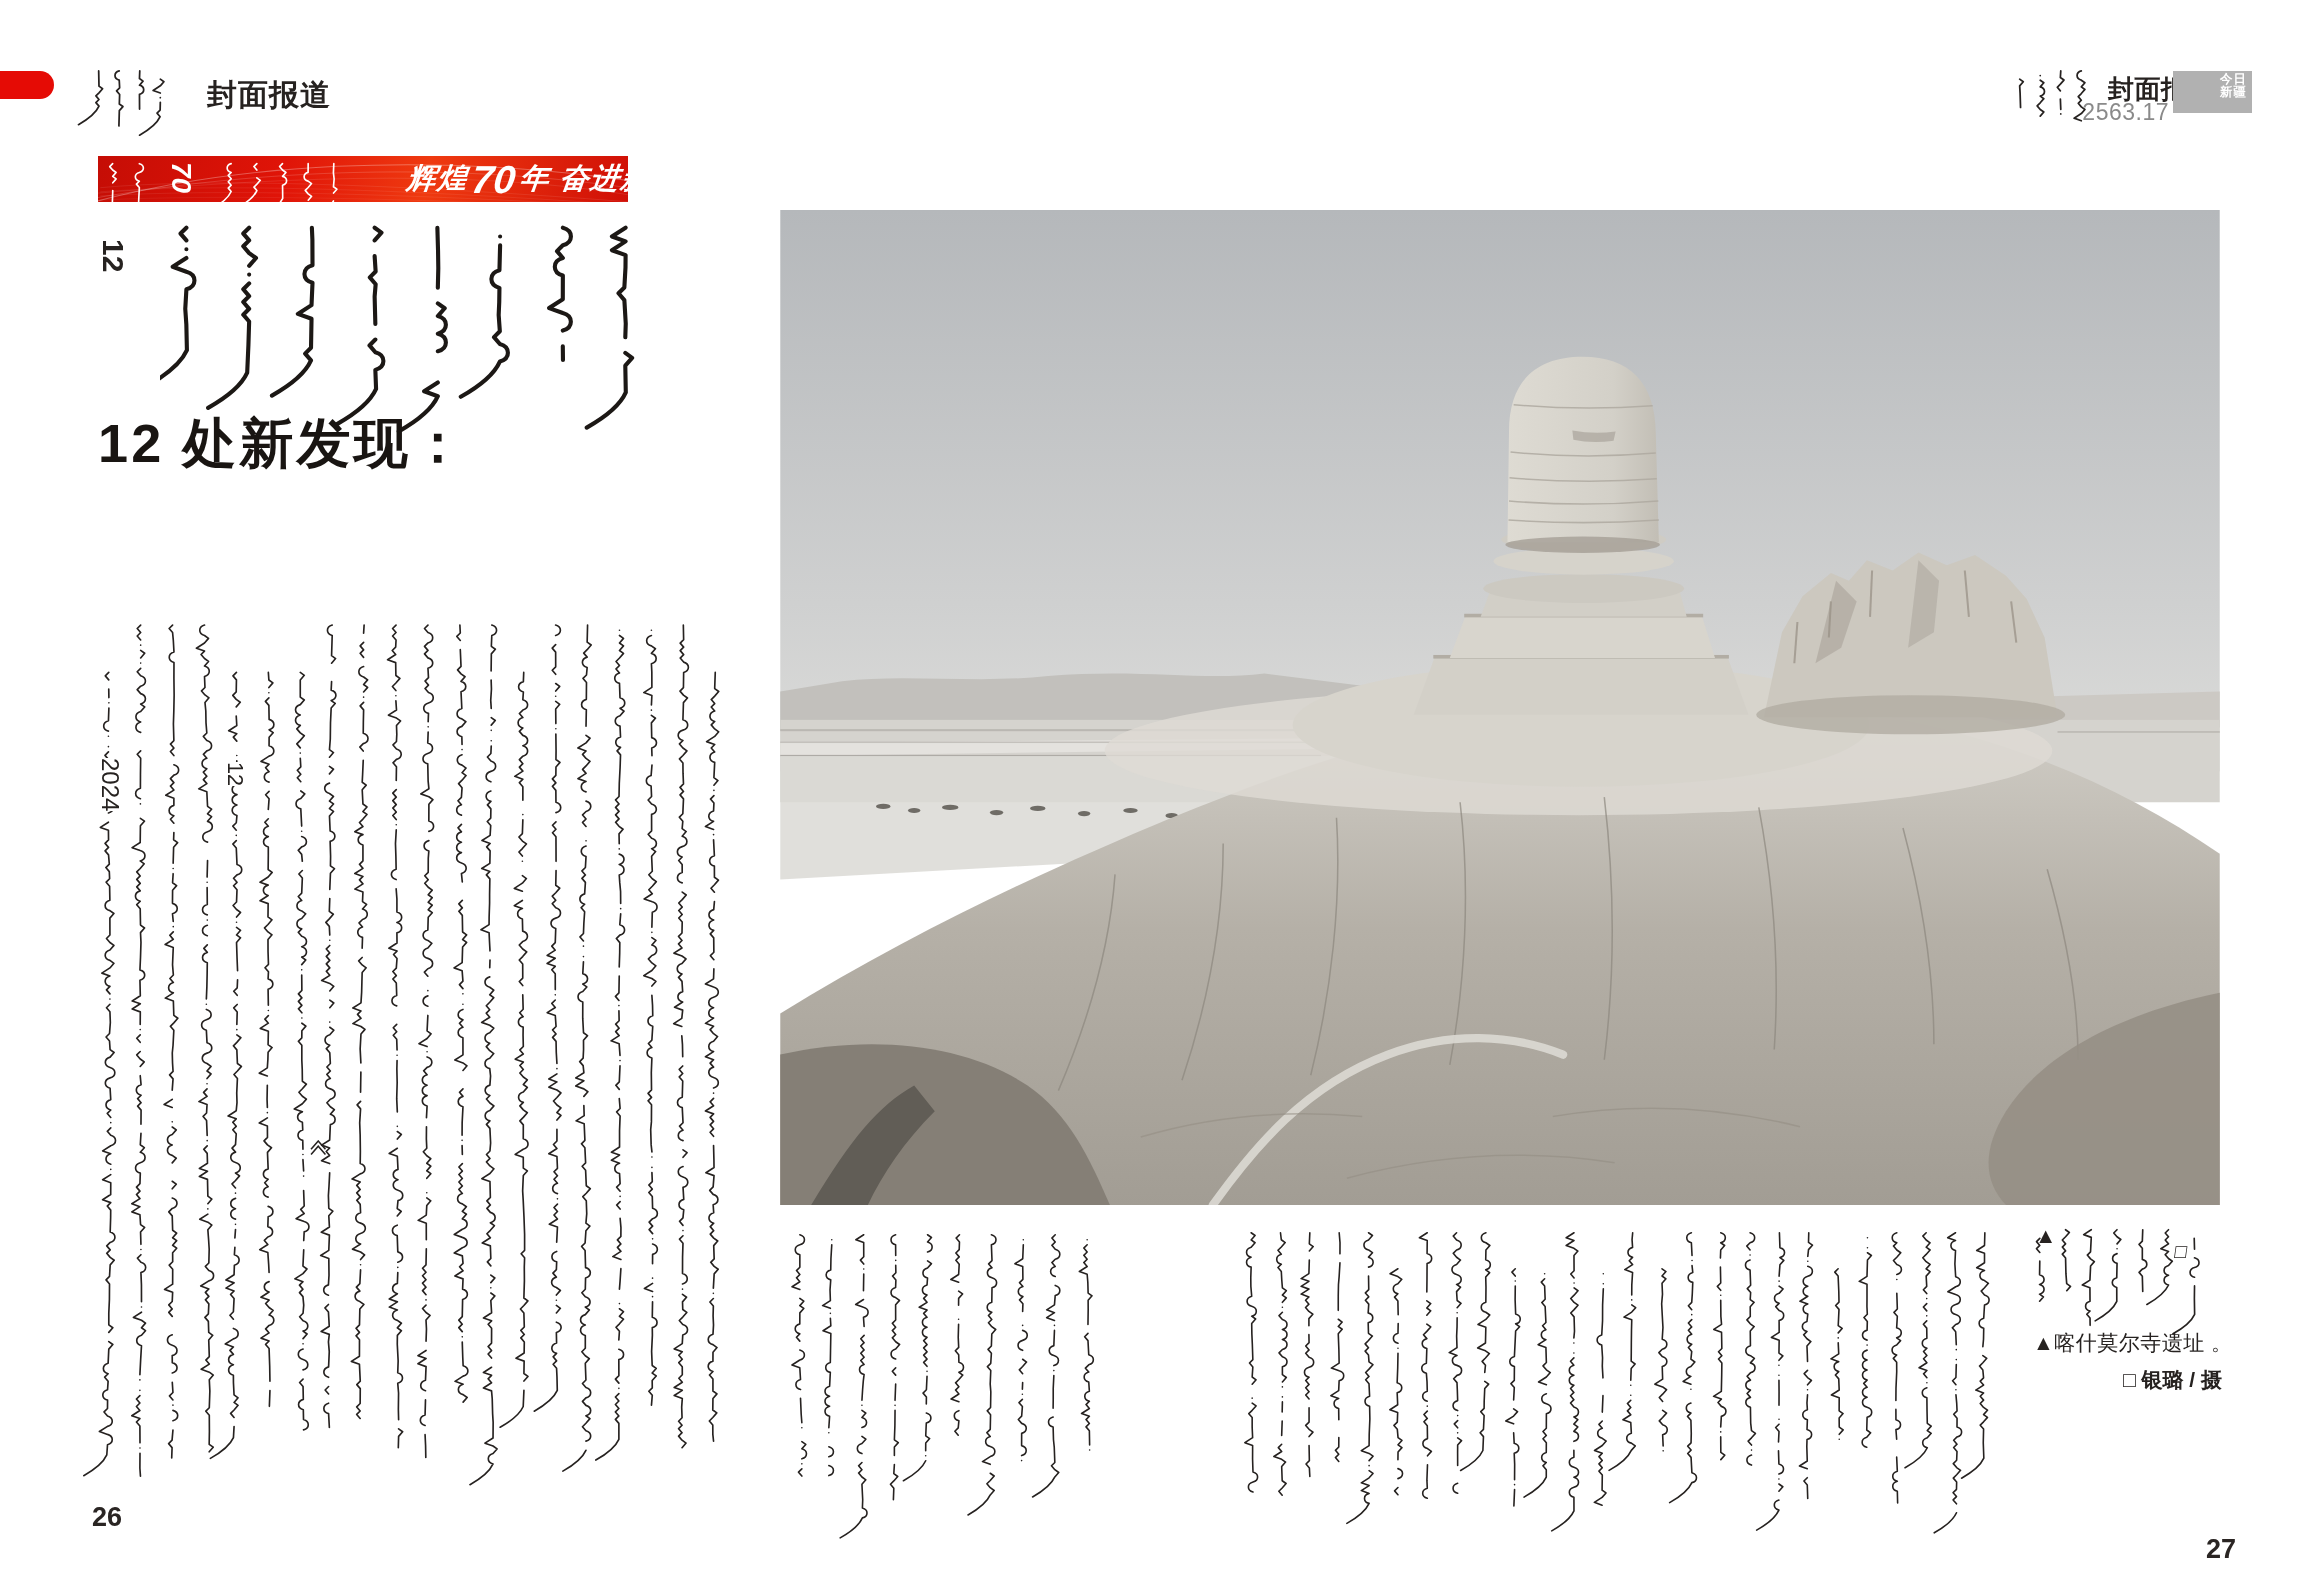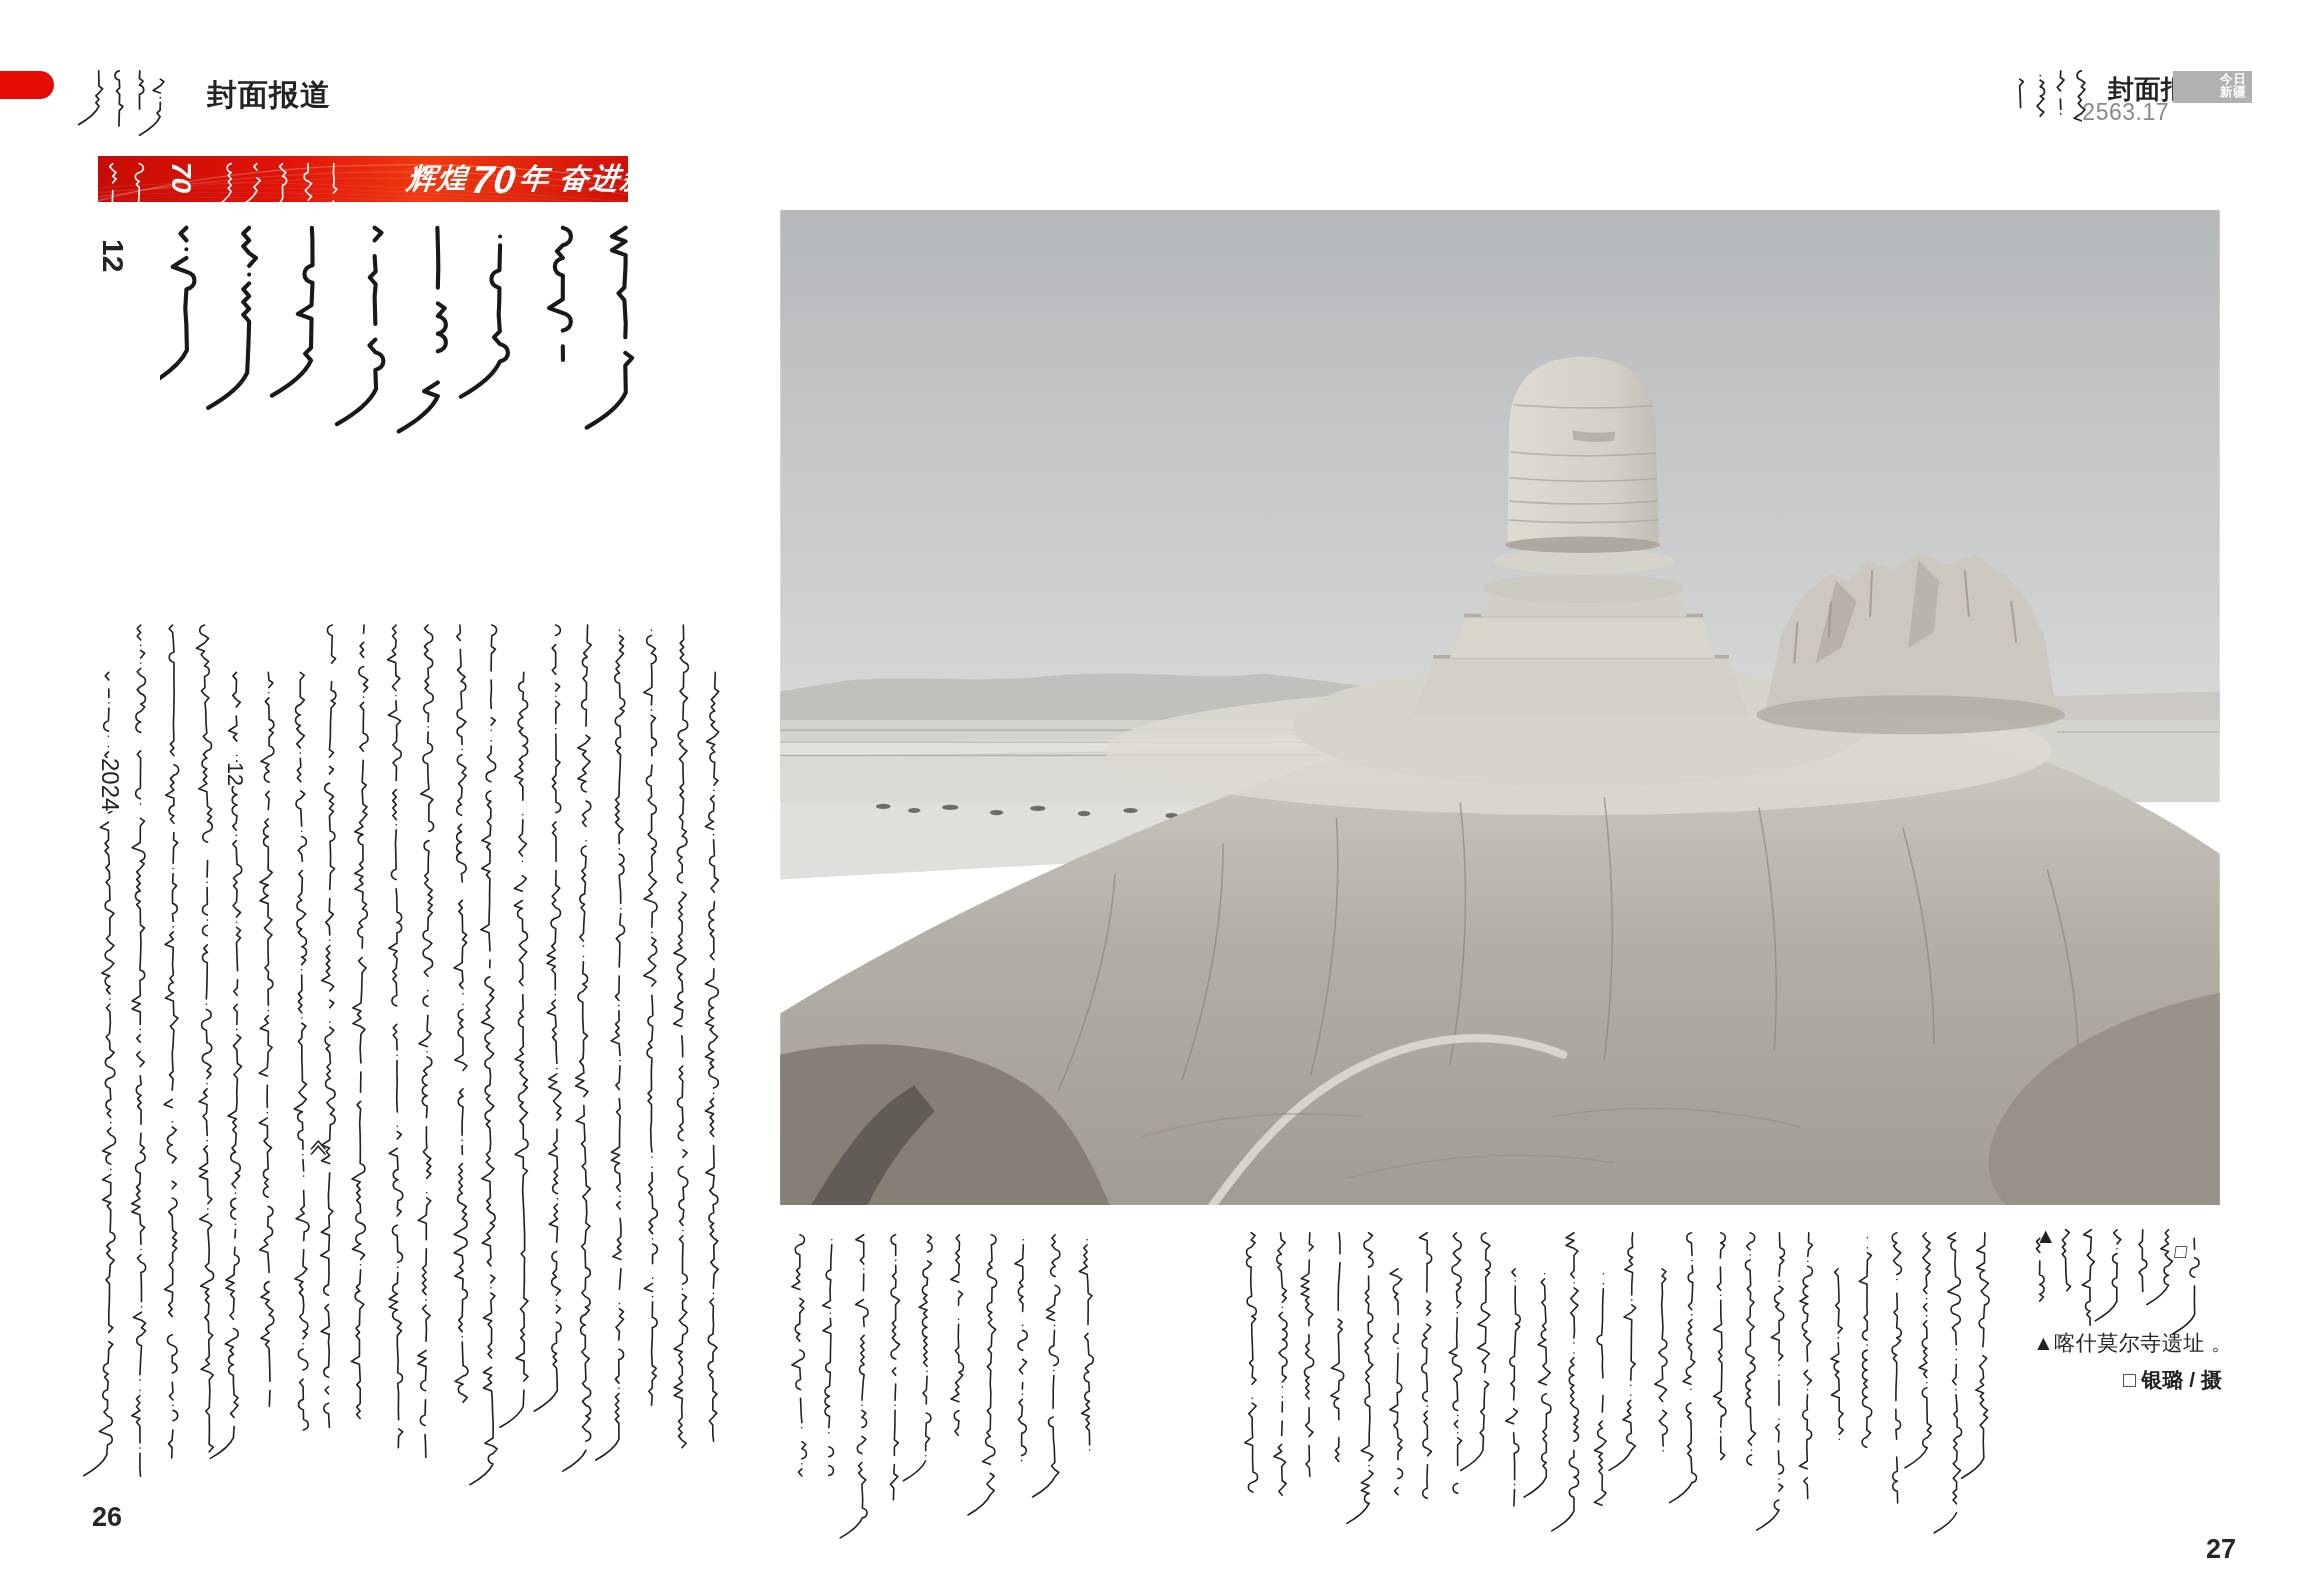--- a/index.html
+++ b/index.html
@@ -4,21 +4,21 @@
 <style>
   html,body{margin:0;padding:0;background:#ffffff;}
   #page{position:relative;width:2319px;height:1584px;background:#ffffff;overflow:hidden;
         font-family:"Liberation Sans",sans-serif;color:#262220;}
   .abs{position:absolute;}
   
   #red-pill{left:0;top:71px;width:54px;height:28px;background:#e50b05;border-radius:0 14px 14px 0;}
   #hdr-left-cn{left:207px;top:75px;font-family:"Liberation Serif",serif;font-weight:600;font-size:30px;letter-spacing:1px;}
   #hdr-right-cn{left:2108px;top:72px;font-weight:800;font-size:26px;letter-spacing:0.5px;}
   #issue{left:2056px;top:99px;width:113px;text-align:right;font-size:23px;color:#8a8a8a;letter-spacing:0.5px;}
-  #logo-box{left:2173px;top:71px;width:79px;height:32px;background:#b1b1b1;}
+  #logo-box{left:2173px;top:71px;width:79px;height:42px;background:#b1b1b1;}
   #logo-cn{position:absolute;left:47px;top:1.5px;color:#ffffff;font-family:"Liberation Serif",serif;
            font-weight:600;font-size:12.4px;line-height:13px;letter-spacing:1px;}
   
   #banner{left:98px;top:156px;width:530px;height:46px;
           background:linear-gradient(100deg,#c50d05 0%,#e01408 35%,#ef3a10 62%,#d00f06 100%);}
   #banner-70{left:197px;top:162px;color:#ffffff;font-size:28px;font-weight:900;font-style:italic;
              transform:rotate(90deg);transform-origin:left top;}
   #slogan{left:407px;top:156px;height:46px;display:flex;align-items:center;gap:4.1px;color:#ffffff;
           font-style:italic;font-weight:900;transform:skewX(-6deg);}
   #slogan .p{font-size:29px;letter-spacing:1.5px;}
@@ -124,20 +124,21 @@
         <path transform="translate(294 50)" d="M0 0 l1 23.8 l0.2 49.2 c-20.9 5.7 -20.9 28.5 0 34.2 l-1.9 43.3 l-26.6 17.1 l26.6 9.5 l-1 56.3 l-11.4 11.4 l11.4 13.3 q-15.2 34.2 -76 68.4" fill="none" stroke="#1c1815" stroke-width="8" stroke-linecap="round" stroke-linejoin="round"></path>
         <path transform="translate(416 50)" d="M0 0 l13.3 9.5 l-13.3 15.2 m0 30.4 l2 30.1 l-11.4 11.4 l11.4 13.3 l-2 23.8 l1.4 53.4 m0 30.4 l-11.4 11.4 l11.4 13.3 c20.9 5.7 20.9 28.5 0 34.2 l1.4 37.1 q-15.2 34.2 -76 68.4" fill="none" stroke="#1c1815" stroke-width="8" stroke-linecap="round" stroke-linejoin="round"></path>
         <path transform="translate(538 50)" d="M0 0 l1.3 44.2 l0.5 34.8 l-0.9 37.7 m0 30.4 l13.3 9.5 l-13.3 15.2 c20.9 5.7 20.9 28.5 0 34.2 c20.9 5.7 20.9 28.5 0 34.2 m0 30.4 m0 30.4 l-26.6 17.1 l26.6 9.5 q-15.2 34.2 -76 68.4" fill="none" stroke="#1c1815" stroke-width="8" stroke-linecap="round" stroke-linejoin="round"></path>
         <path transform="translate(660 50)" d="M0 0 m0 17.1 l0 0.01 m0 17.1 l-1.3 48.6 c-20.9 5.7 -20.9 28.5 0 34.2 l-0.4 27.4 l-1.1 25.6 l2.3 31.4 l-11.4 11.4 l11.4 13.3 c20.9 5.7 20.9 28.5 0 34.2 q-15.2 34.2 -76 68.4" fill="none" stroke="#1c1815" stroke-width="8" stroke-linecap="round" stroke-linejoin="round"></path>
         <path transform="translate(782 50)" d="M0 0 c20.9 5.7 20.9 28.5 0 34.2 l-11.4 11.4 l11.4 13.3 c-20.9 5.7 -20.9 28.5 0 34.2 l-0.1 46.1 l-26.6 17.1 l26.6 9.5 c20.9 5.7 20.9 28.5 0 34.2 m0 30.4 l0.3 26.9" fill="none" stroke="#1c1815" stroke-width="8" stroke-linecap="round" stroke-linejoin="round"></path>
         <path transform="translate(904 50)" d="M0 0 l-26.6 17.1 l26.6 9.5 l-26.6 17.1 l26.6 9.5 l-0.2 23.8 l-2.2 39.1 l-11.4 11.4 l11.4 13.3 l2.7 45.9 l-0.9 26.4 m0 30.4 l13.3 9.5 l-13.3 15.2 l1 52.1 q-15.2 34.2 -76 68.4" fill="none" stroke="#1c1815" stroke-width="8" stroke-linecap="round" stroke-linejoin="round"></path>
       </svg>
     </div>
   <div class="abs" id="headline-12">12</div>
 
+  <div class="abs cn-title" id="cn-title-1">12 处新发现：</div>
 
   <div class="abs" id="body-left" style="left:83px;top:599px;">
       <svg width="658" height="948" viewBox="0 0 1278 1840">
         <path transform="translate(50 142)" d="M0 0 l-6.7 6.7 l6.7 7.8 m0 17.9 l0.3 16.5 m0 10.1 l0 0.01 m0 10.1 l-0.9 24.6 c-12.3 3.4 -12.3 16.8 0 20.2 m0 10.1 l0 0.01 m0 10.1 m0 10.1 l0 0.01 m0 10.1 l-6.7 6.7 l6.7 7.8 l-6.7 6.7 l6.7 7.8 c12.3 3.4 12.3 16.8 0 20.2 l-6.7 6.7 l6.7 7.8 l7.8 5.6 l-7.8 9 c12.3 3.4 12.3 16.8 0 20.2 c12.3 3.4 12.3 16.8 0 20.2 m0 17.9 l-15.7 10.1 l15.7 5.6 l0.2 18.7 l-6.7 6.7 l6.7 7.8 l-6.7 6.7 l6.7 7.8 l1.5 18 l-6.7 6.7 l6.7 7.8 l0.6 13.9 l-6.7 6.7 l6.7 7.8 l0.5 27.2 c-12.3 3.4 -12.3 16.8 0 20.2 l7.8 5.6 l-7.8 9 l0.1 32.8 l-6.7 6.7 l6.7 7.8 l7.8 5.6 l-7.8 9 c-12.3 3.4 -12.3 16.8 0 20.2 l7.8 5.6 l-7.8 9 l-15.7 10.1 l15.7 5.6 c-12.3 3.4 -12.3 16.8 0 20.2 l-6.7 6.7 l6.7 7.8 m0 10.1 l0 0.01 m0 10.1 l-6.7 6.7 l6.7 7.8 l0.8 20.9 l-1.6 21.4 l-6.7 6.7 l6.7 7.8 l1.1 16.7 l7.8 5.6 l-7.8 9 c-12.3 3.4 -12.3 16.8 0 20.2 c12.3 3.4 12.3 16.8 0 20.2 c-12.3 3.4 -12.3 16.8 0 20.2 l1.3 21.9 c-12.3 3.4 -12.3 16.8 0 20.2 l-6.7 6.7 l6.7 7.8 m0 10.1 l0 0.01 m0 10.1 l-6.7 6.7 l6.7 7.8 c12.3 3.4 12.3 16.8 0 20.2 l-15.7 10.1 l15.7 5.6 c-12.3 3.4 -12.3 16.8 0 20.2 m0 10.1 l0 0.01 m0 10.1 l-15.7 10.1 l15.7 5.6 l-0.1 23 l-15.7 10.1 l15.7 5.6 l-6.7 6.7 l6.7 7.8 l-0.1 14 l-0.9 28.6 c12.3 3.4 12.3 16.8 0 20.2 l-6.7 6.7 l6.7 7.8 l-6.7 6.7 l6.7 7.8 l7.8 5.6 l-7.8 9 l-1.3 22.5 l-6.7 6.7 l6.7 7.8 l-0.2 30.3 l-1.2 26.8 l0 22.4 l7.8 5.6 l-7.8 9 m0 17.9 l7.8 5.6 l-7.8 9 l-1.3 27.6 c-12.3 3.4 -12.3 16.8 0 20.2 l-6.7 6.7 l6.7 7.8 l-1.1 16.6 c-12.3 3.4 -12.3 16.8 0 20.2 l-0.1 16.2 l-6.7 6.7 l6.7 7.8 c12.3 3.4 12.3 16.8 0 20.2 l-15.7 10.1 l15.7 5.6 c12.3 3.4 12.3 16.8 0 20.2 l-1.4 19.7 q-9 20.2 -44.8 40.3" fill="none" stroke="#262220" stroke-width="3.2" stroke-linecap="round" stroke-linejoin="round"></path>
         <path transform="translate(112 50)" d="M0 0 l-6.7 6.7 l6.7 7.8 l-6.7 6.7 l6.7 7.8 m0 10.1 l0 0.01 m0 10.1 l7.8 5.6 l-7.8 9 m0 10.1 l0 0.01 m0 10.1 l-6.7 6.7 l6.7 7.8 c12.3 3.4 12.3 16.8 0 20.2 l-6.7 6.7 l6.7 7.8 c12.3 3.4 12.3 16.8 0 20.2 l7.8 5.6 l-7.8 9 c-12.3 3.4 -12.3 16.8 0 20.2 c-12.3 3.4 -12.3 16.8 0 20.2 m0 17.9 m0 17.9 l-6.7 6.7 l6.7 7.8 l-0.4 32 l-0.1 26.3 c-12.3 3.4 -12.3 16.8 0 20.2 m0 10.1 l0 0.01 m0 10.1 m0 17.9 l7.8 5.6 l-7.8 9 l-0.4 32.3 l-15.7 10.1 l15.7 5.6 c12.3 3.4 12.3 16.8 0 20.2 l7.8 5.6 l-7.8 9 l-6.7 6.7 l6.7 7.8 l-6.7 6.7 l6.7 7.8 l-6.7 6.7 l6.7 7.8 c-12.3 3.4 -12.3 16.8 0 20.2 l-6.7 6.7 l6.7 7.8 l0.6 31.8 l7.8 5.6 l-7.8 9 l0.9 19 l-0.9 28.9 l-1.1 24.5 c12.3 3.4 12.3 16.8 0 20.2 l0.7 30 l-15.7 10.1 l15.7 5.6 l-15.7 10.1 l15.7 5.6 l-0.2 24.3 m0 10.1 l0 0.01 m0 10.1 l-6.7 6.7 l6.7 7.8 m0 17.9 l-6.7 6.7 l6.7 7.8 l7.8 5.6 l-7.8 9 m0 17.9 l1.7 17.7 c-12.3 3.4 -12.3 16.8 0 20.2 l-6.7 6.7 l6.7 7.8 l-6.7 6.7 l6.7 7.8 l-0.2 27.2 m0 17.9 l-1.3 22.2 l7.8 5.6 l-7.8 9 c12.3 3.4 12.3 16.8 0 20.2 c-12.3 3.4 -12.3 16.8 0 20.2 l-0.7 20.5 l-6.7 6.7 l6.7 7.8 l-6.7 6.7 l6.7 7.8 l-15.7 10.1 l15.7 5.6 l-15.7 10.1 l15.7 5.6 l1.2 19 l7.8 5.6 l-7.8 9 l0.7 23.8 m0 10.1 l0 0.01 m0 10.1 l-6.7 6.7 l6.7 7.8 c12.3 3.4 12.3 16.8 0 20.2 l1 23.9 l0.1 32.8 m0 10.1 l0 0.01 m0 10.1 l-15.7 10.1 l15.7 5.6 l7.8 5.6 l-7.8 9 l7.8 5.6 l-7.8 9 c-12.3 3.4 -12.3 16.8 0 20.2 l-1.6 27.1 l-1.5 29.3 m0 10.1 l0 0.01 m0 10.1 m0 10.1 l0 0.01 m0 10.1 l-6.7 6.7 l6.7 7.8 l-6.7 6.7 l6.7 7.8 l-15.7 10.1 l15.7 5.6 l-6.7 6.7 l6.7 7.8 l0.2 32.6 m0 10.1 l0 0.01 m0 10.1 l-0.2 29.1 l1.1 15.6" fill="none" stroke="#262220" stroke-width="3.2" stroke-linecap="round" stroke-linejoin="round"></path>
         <path transform="translate(174 50)" d="M0 0 l-6.7 6.7 l6.7 7.8 l1.4 15.1 l1.3 22.8 c-12.3 3.4 -12.3 16.8 0 20.2 l-0.1 31 l0.4 32.5 l-0.6 30.9 l-0.8 25.1 l0.9 32.3 l-6.7 6.7 l6.7 7.8 l-6.7 6.7 l6.7 7.8 m0 17.9 c12.3 3.4 12.3 16.8 0 20.2 l-6.7 6.7 l6.7 7.8 l-6.7 6.7 l6.7 7.8 l-15.7 10.1 l15.7 5.6 l0 14 c-12.3 3.4 -12.3 16.8 0 20.2 l-6.7 6.7 l6.7 7.8 m0 17.9 l-0.5 14.1 l7.8 5.6 l-7.8 9 l-0.9 31.2 m0 10.1 l0 0.01 m0 10.1 l-1.1 17.5 l7.8 5.6 l-7.8 9 l-0.2 25.5 c12.3 3.4 12.3 16.8 0 20.2 l1.5 15 m0 10.1 l0 0.01 m0 10.1 l-6.7 6.7 l6.7 7.8 l-15.7 10.1 l15.7 5.6 l-1.4 33.6 l1.6 20 l-6.7 6.7 l6.7 7.8 c-12.3 3.4 -12.3 16.8 0 20.2 l-15.7 10.1 l15.7 5.6 l0.9 27.9 l7.8 5.6 l-7.8 9 l-6.7 6.7 l6.7 7.8 l-1.5 29 l-1.5 15.1 l0.5 19.3 l1 16.4 l-6.7 6.7 l6.7 7.8 l-1.6 21.8 m0 17.9 l-15.7 10.1 l15.7 5.6 m0 17.9 m0 10.1 l0 0.01 m0 10.1 l7.8 5.6 l-7.8 9 c-12.3 3.4 -12.3 16.8 0 20.2 c-12.3 3.4 -12.3 16.8 0 20.2 l7.8 5.6 l-7.8 9 m0 17.9 m0 17.9 l7.8 5.6 l-7.8 9 m0 17.9 c12.3 3.4 12.3 16.8 0 20.2 l-6.7 6.7 l6.7 7.8 l0.8 27.9 l7.8 5.6 l-7.8 9 l7.8 5.6 l-7.8 9 l7.8 5.6 l-7.8 9 l0.1 17.3 l-6.7 6.7 l6.7 7.8 l-0.1 29.1 l-15.7 10.1 l15.7 5.6 l-0.8 17.9 l-6.7 6.7 l6.7 7.8 l-6.7 6.7 l6.7 7.8 m0 17.9 m0 17.9 c-12.3 3.4 -12.3 16.8 0 20.2 c12.3 3.4 12.3 16.8 0 20.2 l0.1 13.6 c12.3 3.4 12.3 16.8 0 20.2 m0 17.9 l1.3 19.9 l-6.7 6.7 l6.7 7.8 m0 10.1 l0 0.01 m0 10.1 c12.3 3.4 12.3 16.8 0 20.2 m0 17.9 l-1.7 19.8 l-6.7 6.7 l6.7 7.8 l-0.7 19.9" fill="none" stroke="#262220" stroke-width="3.2" stroke-linecap="round" stroke-linejoin="round"></path>
         <path transform="translate(236 50)" d="M0 0 c-12.3 3.4 -12.3 16.8 0 20.2 l7.8 5.6 l-7.8 9 l-15.7 10.1 l15.7 5.6 l-6.7 6.7 l6.7 7.8 l7.8 5.6 l-7.8 9 c12.3 3.4 12.3 16.8 0 20.2 l0.9 21.4 l-6.7 6.7 l6.7 7.8 l7.8 5.6 l-7.8 9 l1.6 16.2 l0.4 23.4 l1.6 19.7 l-6.7 6.7 l6.7 7.8 c12.3 3.4 12.3 16.8 0 20.2 l-6.7 6.7 l6.7 7.8 c-12.3 3.4 -12.3 16.8 0 20.2 l-6.7 6.7 l6.7 7.8 l-6.7 6.7 l6.7 7.8 l-15.7 10.1 l15.7 5.6 l1.4 28.3 l7.8 5.6 l-7.8 9 l7.8 5.6 l-7.8 9 c12.3 3.4 12.3 16.8 0 20.2 c-12.3 3.4 -12.3 16.8 0 20.2 m0 17.9 m0 17.9 l-0.8 32.1 m0 10.1 l0 0.01 m0 10.1 l0.3 33 c-12.3 3.4 -12.3 16.8 0 20.2 m0 10.1 l0 0.01 m0 10.1 c-12.3 3.4 -12.3 16.8 0 20.2 m0 17.9 l-6.7 6.7 l6.7 7.8 c-12.3 3.4 -12.3 16.8 0 20.2 l-0.3 22.6 l-0.5 23.7 l-1 24.1 m0 10.1 l0 0.01 m0 10.1 c12.3 3.4 12.3 16.8 0 20.2 c-12.3 3.4 -12.3 16.8 0 20.2 l1.3 24.2 c12.3 3.4 12.3 16.8 0 20.2 c-12.3 3.4 -12.3 16.8 0 20.2 l7.8 5.6 l-7.8 9 l7.8 5.6 l-7.8 9 m0 10.1 l0 0.01 m0 10.1 l-6.7 6.7 l6.7 7.8 l-15.7 10.1 l15.7 5.6 l-0.9 16.5 l-6.7 6.7 l6.7 7.8 l1.2 29.2 m0 10.1 l0 0.01 m0 10.1 l-6.7 6.7 l6.7 7.8 l0.6 19.2 l-15.7 10.1 l15.7 5.6 l-15.7 10.1 l15.7 5.6 l0.7 32.6 l7.8 5.6 l-7.8 9 m0 10.1 l0 0.01 m0 10.1 l-15.7 10.1 l15.7 5.6 l7.8 5.6 l-7.8 9 l1.5 19.9 l1.1 18.2 l-0.7 26.5 l-6.7 6.7 l6.7 7.8 c12.3 3.4 12.3 16.8 0 20.2 l-15.7 10.1 l15.7 5.6 l-6.7 6.7 l6.7 7.8 l-6.7 6.7 l6.7 7.8 l-0.9 19.6 l-6.7 6.7 l6.7 7.8 l0.7 21.4 l7.8 5.6 l-7.8 9 l1.1 32.4 l-6.7 6.7 l6.7 7.8 l-15.7 10.1 l15.7 5.6 l7.8 5.6 l-7.8 9 l1.1 21.9 l-1.1 32.6 l-6.7 6.7 l6.7 7.8 l0.2 31 l-0.4 25.5 l7.8 5.6 l-7.8 9" fill="none" stroke="#262220" stroke-width="3.2" stroke-linecap="round" stroke-linejoin="round"></path>
         <path transform="translate(298 142)" d="M0 0 l-6.7 6.7 l6.7 7.8 l-0.4 23.3 l-6.7 6.7 l6.7 7.8 l7.8 5.6 l-7.8 9 m0 17.9 l1.1 18.4 l-15.7 10.1 l15.7 5.6 l-6.7 6.7 l6.7 7.8 m0 17.9 m0 10.1 l0 0.01 m0 10.1 l0.3 25.5 c12.3 3.4 12.3 16.8 0 20.2 c-12.3 3.4 -12.3 16.8 0 20.2 c-12.3 3.4 -12.3 16.8 0 20.2 c-12.3 3.4 -12.3 16.8 0 20.2 l-1.3 14.1 l-6.7 6.7 l6.7 7.8 m0 10.1 l0 0.01 m0 10.1 l-6.7 6.7 l6.7 7.8 l1.4 31.8 c12.3 3.4 12.3 16.8 0 20.2 l-6.7 6.7 l6.7 7.8 l-6.7 6.7 l6.7 7.8 l-0.9 23.8 l-6.7 6.7 l6.7 7.8 l7.8 5.6 l-7.8 9 m0 10.1 l0 0.01 m0 10.1 l7.8 5.6 l-7.8 9 l7.8 5.6 l-7.8 9 l1 30.4 l1 24.3 m0 17.9 l-0.7 15.5 l-6.7 6.7 l6.7 7.8 m0 17.9 l-6.7 6.7 l6.7 7.8 l-0.7 24.3 m0 10.1 l0 0.01 m0 10.1 l7.8 5.6 l-7.8 9 l-6.7 6.7 l6.7 7.8 l1.1 26.5 l7.8 5.6 l-7.8 9 l-6.7 6.7 l6.7 7.8 l-1.3 28.1 l0.5 18.7 l-1.5 15.9 l-15.7 10.1 l15.7 5.6 l-6.7 6.7 l6.7 7.8 l-6.7 6.7 l6.7 7.8 l-1.4 21.2 l-6.7 6.7 l6.7 7.8 c-12.3 3.4 -12.3 16.8 0 20.2 c12.3 3.4 12.3 16.8 0 20.2 l7.8 5.6 l-7.8 9 l-6.7 6.7 l6.7 7.8 m0 10.1 l0 0.01 m0 10.1 c-12.3 3.4 -12.3 16.8 0 20.2 c-12.3 3.4 -12.3 16.8 0 20.2 m0 10.1 l0 0.01 m0 10.1 l-1.2 16.4 m0 17.9 l-1 14.8 c12.3 3.4 12.3 16.8 0 20.2 l-0.6 18.6 l-15.7 10.1 l15.7 5.6 l-15.7 10.1 l15.7 5.6 l-6.7 6.7 l6.7 7.8 l-1.3 25.9 l-6.7 6.7 l6.7 7.8 m0 17.9 c12.3 3.4 12.3 16.8 0 20.2 l-15.7 10.1 l15.7 5.6 l-6.7 6.7 l6.7 7.8 c-12.3 3.4 -12.3 16.8 0 20.2 c-12.3 3.4 -12.3 16.8 0 20.2 l0.1 14.7 l1.2 23.6 l7.8 5.6 l-7.8 9 l7.8 5.6 l-7.8 9 l-6.7 6.7 l6.7 7.8 m0 17.9 l-1.2 21.3 q-9 20.2 -44.8 40.3" fill="none" stroke="#262220" stroke-width="3.2" stroke-linecap="round" stroke-linejoin="round"></path>
         <path transform="translate(360 142)" d="M0 0 l1 14.7 l7.8 5.6 l-7.8 9 m0 10.1 l0 0.01 m0 10.1 l-6.7 6.7 l6.7 7.8 l0.5 27.2 c12.3 3.4 12.3 16.8 0 20.2 l7.8 5.6 l-7.8 9 l-0.1 16.4 c12.3 3.4 12.3 16.8 0 20.2 l-15.7 10.1 l15.7 5.6 l-6.7 6.7 l6.7 7.8 c-12.3 3.4 -12.3 16.8 0 20.2 m0 17.9 l-6.7 6.7 l6.7 7.8 l-1.5 20.9 m0 17.9 l-6.7 6.7 l6.7 7.8 c-12.3 3.4 -12.3 16.8 0 20.2 c-12.3 3.4 -12.3 16.8 0 20.2 l0 15.9 l-0.3 27.8 l7.8 5.6 l-7.8 9 l-15.7 10.1 l15.7 5.6 c-12.3 3.4 -12.3 16.8 0 20.2 l-15.7 10.1 l15.7 5.6 l-0.3 25.9 l7.8 5.6 l-7.8 9 l-6.7 6.7 l6.7 7.8 l7.8 5.6 l-7.8 9 l0.1 23.8 l0.8 24.5 l-6.7 6.7 l6.7 7.8 l-0.7 13.7 c12.3 3.4 12.3 16.8 0 20.2 l0.5 31.2 m0 10.1 l0 0.01 m0 10.1 l-6.7 6.7 l6.7 7.8 l-15.7 10.1 l15.7 5.6 l-0.5 26.1 l7.8 5.6 l-7.8 9 l-0.4 14.2 l-1.1 16.3 l-15.7 10.1 l15.7 5.6 m0 17.9 l-0.5 27.9 l0.6 15.3 m0 10.1 l0 0.01 m0 10.1 l-15.7 10.1 l15.7 5.6 l0.2 22.3 l-6.7 6.7 l6.7 7.8 l7.8 5.6 l-7.8 9 l1.3 32 c-12.3 3.4 -12.3 16.8 0 20.2 l-6.7 6.7 l6.7 7.8 c-12.3 3.4 -12.3 16.8 0 20.2 m0 17.9 c12.3 3.4 12.3 16.8 0 20.2 l-0.6 19.1 c12.3 3.4 12.3 16.8 0 20.2 l-6.7 6.7 l6.7 7.8 l-15.7 10.1 l15.7 5.6 l1.6 22.7 l0.8 15.8 m0 17.9 c-12.3 3.4 -12.3 16.8 0 20.2 l-15.7 10.1 l15.7 5.6 l-6.7 6.7 l6.7 7.8 l7.8 5.6 l-7.8 9 c12.3 3.4 12.3 16.8 0 20.2 l-6.7 6.7 l6.7 7.8 l-15.7 10.1 l15.7 5.6 l-6.7 6.7 l6.7 7.8 l1.2 33.4 l0.5 30.3 m0 17.9 l-1.1 30.8" fill="none" stroke="#262220" stroke-width="3.2" stroke-linecap="round" stroke-linejoin="round"></path>
         <path transform="translate(422 142)" d="M0 0 l7.8 5.6 l-7.8 9 l0 33.3 l7.8 5.6 l-7.8 9 c-12.3 3.4 -12.3 16.8 0 20.2 c-12.3 3.4 -12.3 16.8 0 20.2 l-6.7 6.7 l6.7 7.8 l7.8 5.6 l-7.8 9 l-6.7 6.7 l6.7 7.8 m0 10.1 l0 0.01 m0 10.1 l1 16.6 l-6.7 6.7 l6.7 7.8 l-6.7 6.7 l6.7 7.8 m0 17.9 l7.8 5.6 l-7.8 9 c-12.3 3.4 -12.3 16.8 0 20.2 l1.7 33.4 m0 10.1 l0 0.01 m0 10.1 c12.3 3.4 12.3 16.8 0 20.2 l-6.7 6.7 l6.7 7.8 l1.3 13.5 m0 17.9 l-6.7 6.7 l6.7 7.8 l-1.2 29.3 l-6.7 6.7 l6.7 7.8 c-12.3 3.4 -12.3 16.8 0 20.2 l7.8 5.6 l-7.8 9 c-12.3 3.4 -12.3 16.8 0 20.2 l-6.7 6.7 l6.7 7.8 c12.3 3.4 12.3 16.8 0 20.2 c12.3 3.4 12.3 16.8 0 20.2 l7.8 5.6 l-7.8 9 m0 10.1 l0 0.01 m0 10.1 l0.3 29.9 l-6.7 6.7 l6.7 7.8 l-6.7 6.7 l6.7 7.8 l-6.7 6.7 l6.7 7.8 m0 10.1 l0 0.01 m0 10.1 l7.8 5.6 l-7.8 9 l-0.1 13.8 l-6.7 6.7 l6.7 7.8 l0 28.9 l0.8 17.6 l0.3 23.3 l7.8 5.6 l-7.8 9 l-6.7 6.7 l6.7 7.8 l7.8 5.6 l-7.8 9 l-15.7 10.1 l15.7 5.6 c-12.3 3.4 -12.3 16.8 0 20.2 l0.7 15.1 c-12.3 3.4 -12.3 16.8 0 20.2 l0.4 17.2 m0 10.1 l0 0.01 m0 10.1 l1.3 21.7 m0 10.1 l0 0.01 m0 10.1 m0 17.9 l1.1 30.1 l-6.7 6.7 l6.7 7.8 l-15.7 10.1 l15.7 5.6 c12.3 3.4 12.3 16.8 0 20.2 l-0.9 16.8 m0 17.9 l-1.5 31.7 l7.8 5.6 l-7.8 9 l-15.7 10.1 l15.7 5.6 l-6.7 6.7 l6.7 7.8 l-6.7 6.7 l6.7 7.8 l1.5 16.6 l-1.3 15.7 l-6.7 6.7 l6.7 7.8 c12.3 3.4 12.3 16.8 0 20.2 l7.8 5.6 l-7.8 9 m0 10.1 l0 0.01 m0 10.1 c-12.3 3.4 -12.3 16.8 0 20.2 c12.3 3.4 12.3 16.8 0 20.2 m0 17.9 l-6.7 6.7 l6.7 7.8 l0.5 25 c-12.3 3.4 -12.3 16.8 0 20.2 l0.4 18.7 c12.3 3.4 12.3 16.8 0 20.2" fill="none" stroke="#262220" stroke-width="3.2" stroke-linecap="round" stroke-linejoin="round"></path>

